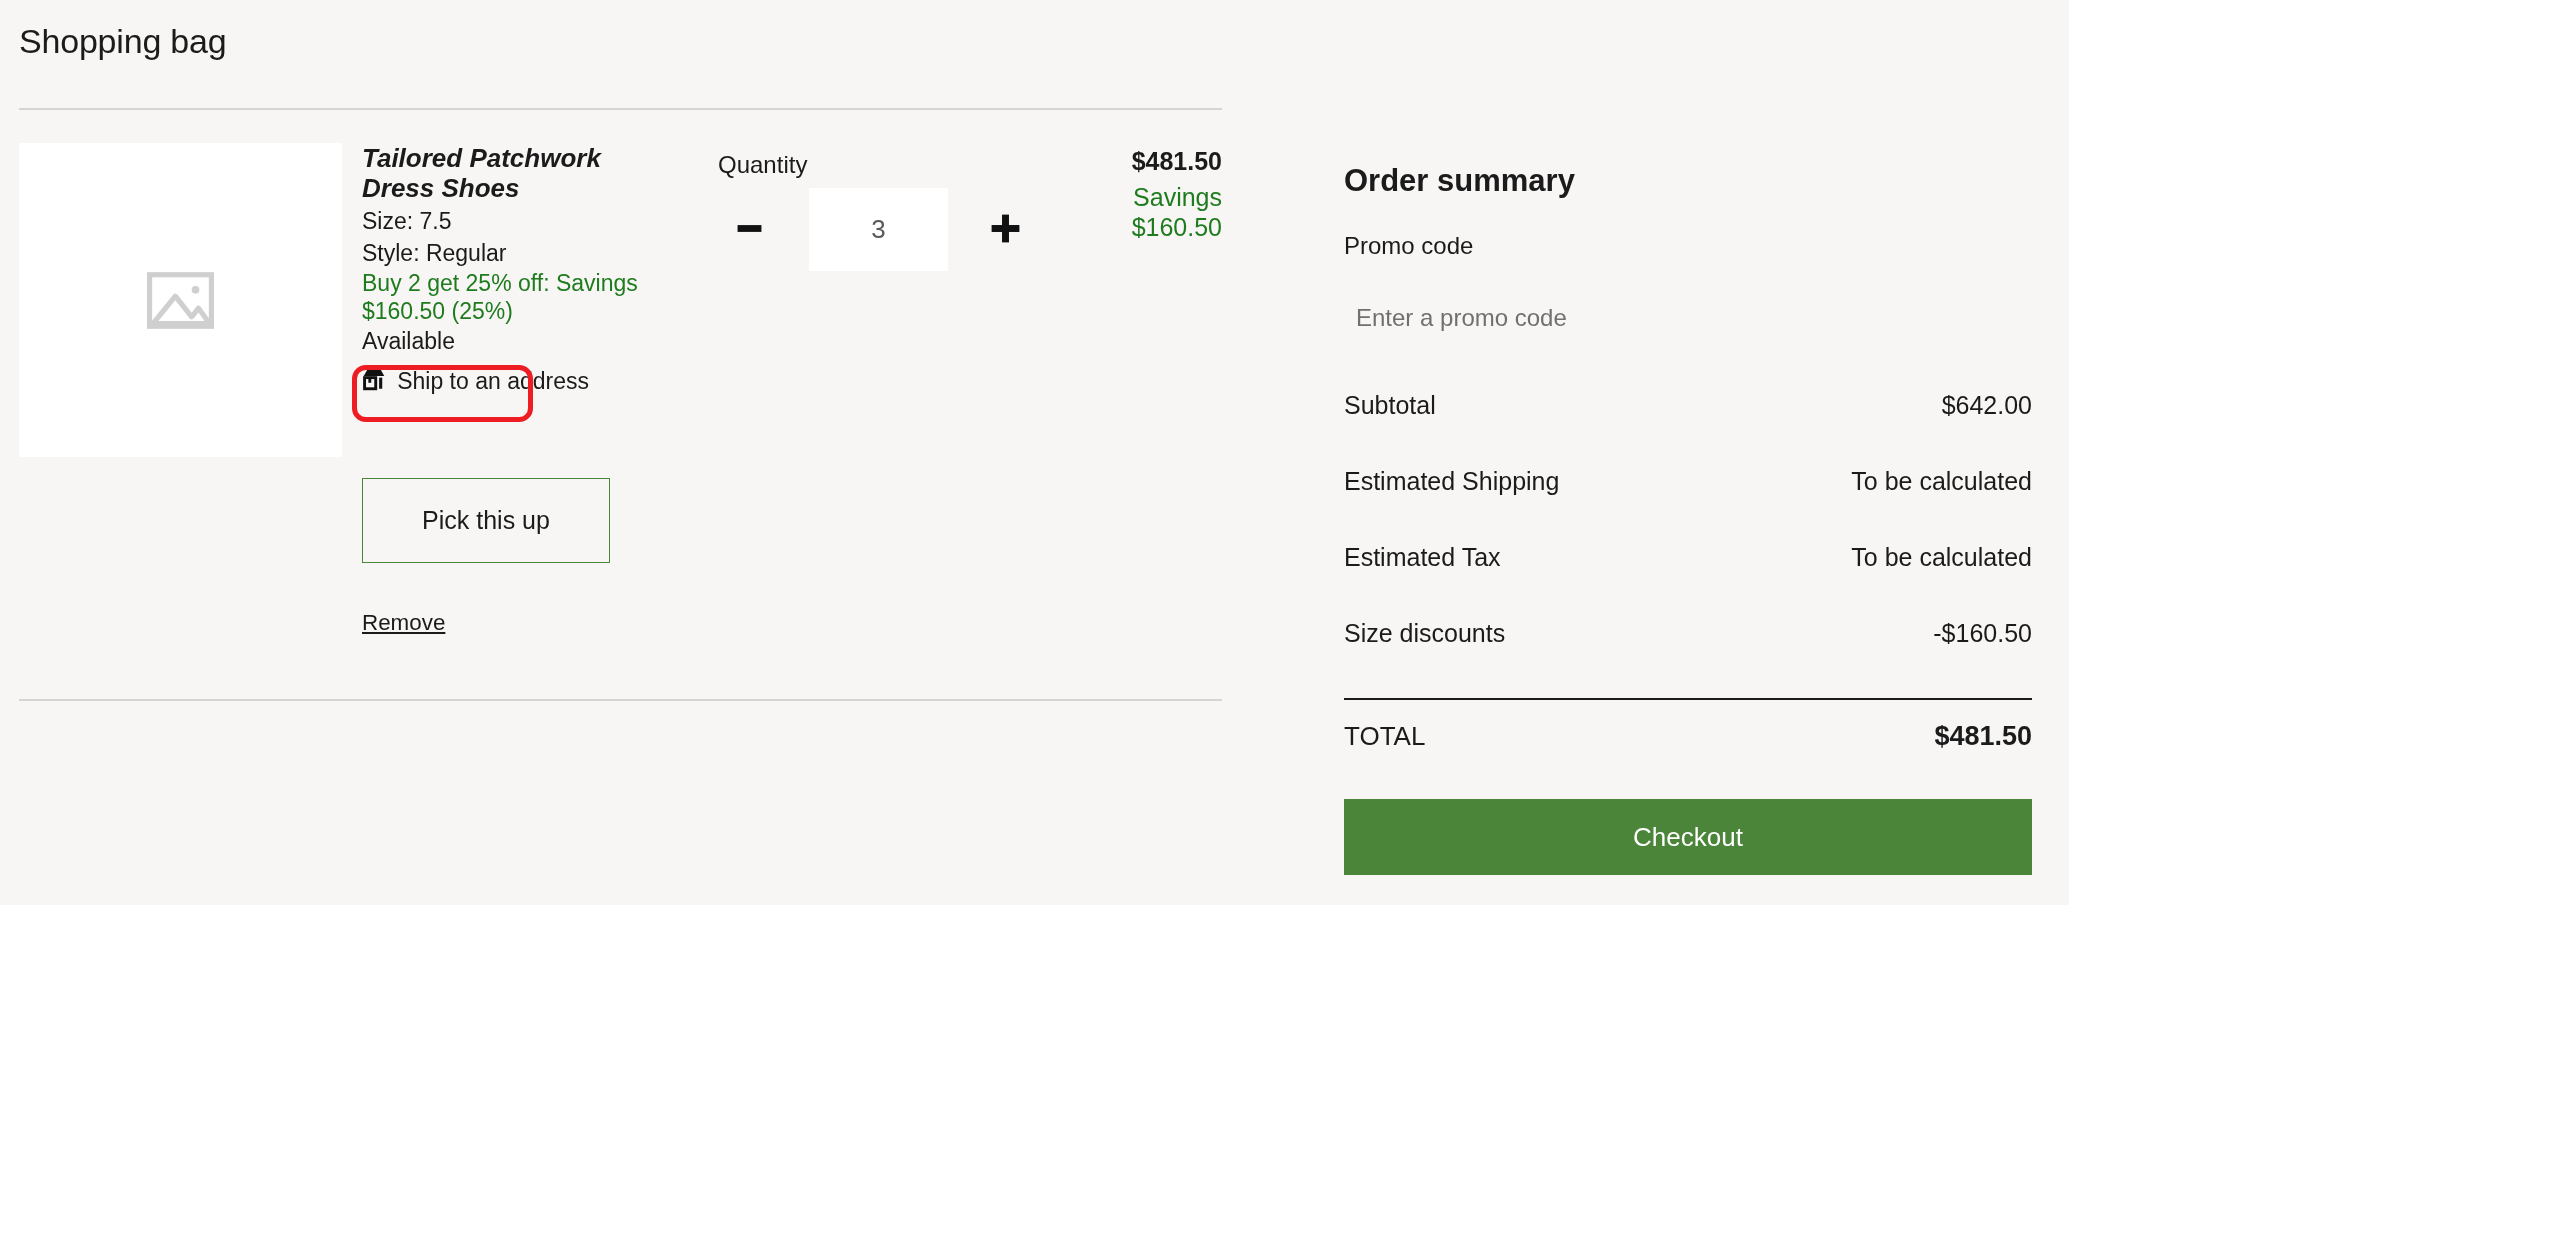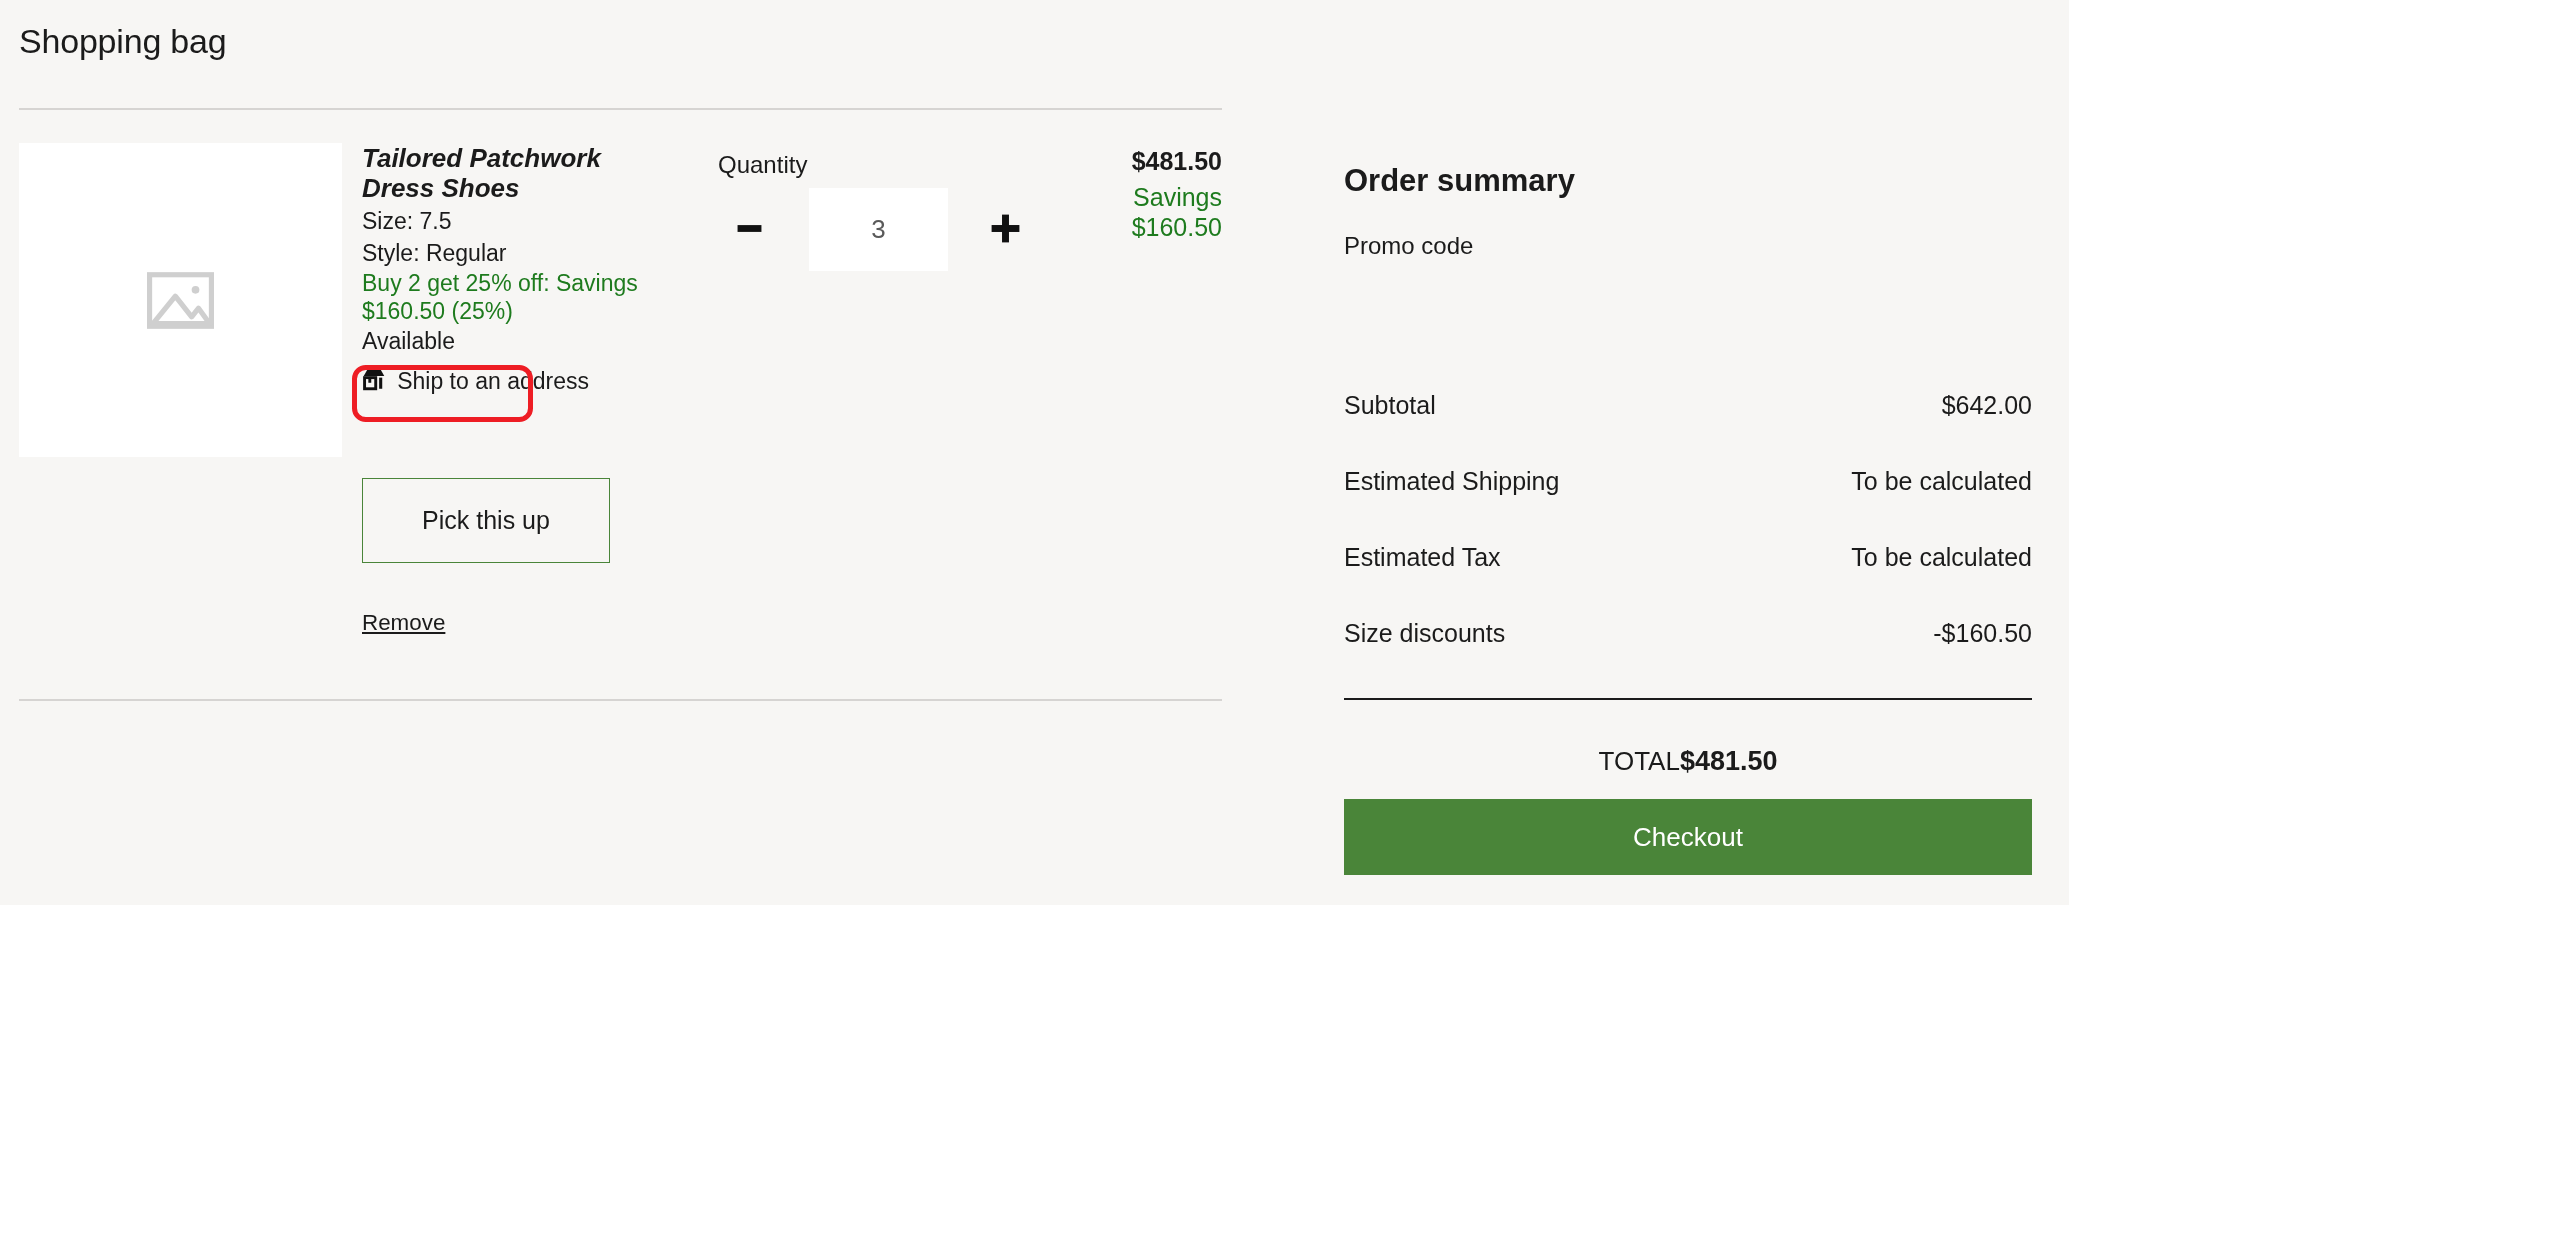--- a/index.html
+++ b/index.html
@@ -267,25 +267,24 @@
     font-weight: 400;
     color: #1b1b1b;
   }
   .sum-divider {
     height: 1.7px;
     background: #1b1b1b;
     margin: 3.4px 0 0 0;
   }
   .total-row {
     display: flex;
-    justify-content: center;
+    justify-content: space-between;
     align-items: baseline;
     height: 69px;
     padding-top: 20.6px;
-    margin-top: 25px;
   }
   .total-row .k {
     font-size: 26px;
     color: #1b1b1b;
   }
   .total-row .v {
     font-size: 27px;
     font-weight: 700;
     color: #1b1b1b;
   }
@@ -377,20 +376,21 @@
     </div>
   </div>
 
   <div class="annot"></div>
 
   <div class="rule bottom"></div>
 
   <div class="summary">
     <div class="sum-title">Order summary</div>
     <div class="promo-label">Promo code</div>
+    <input class="promo-input" type="text" placeholder="Enter a promo code" style="">
 
     <div class="sum-rows">
       <div class="sum-row">
         <span class="k">Subtotal</span>
         <span class="v">$642.00</span>
       </div>
       <div class="sum-row">
         <span class="k">Estimated Shipping</span>
         <span class="v">To be calculated</span>
       </div>

